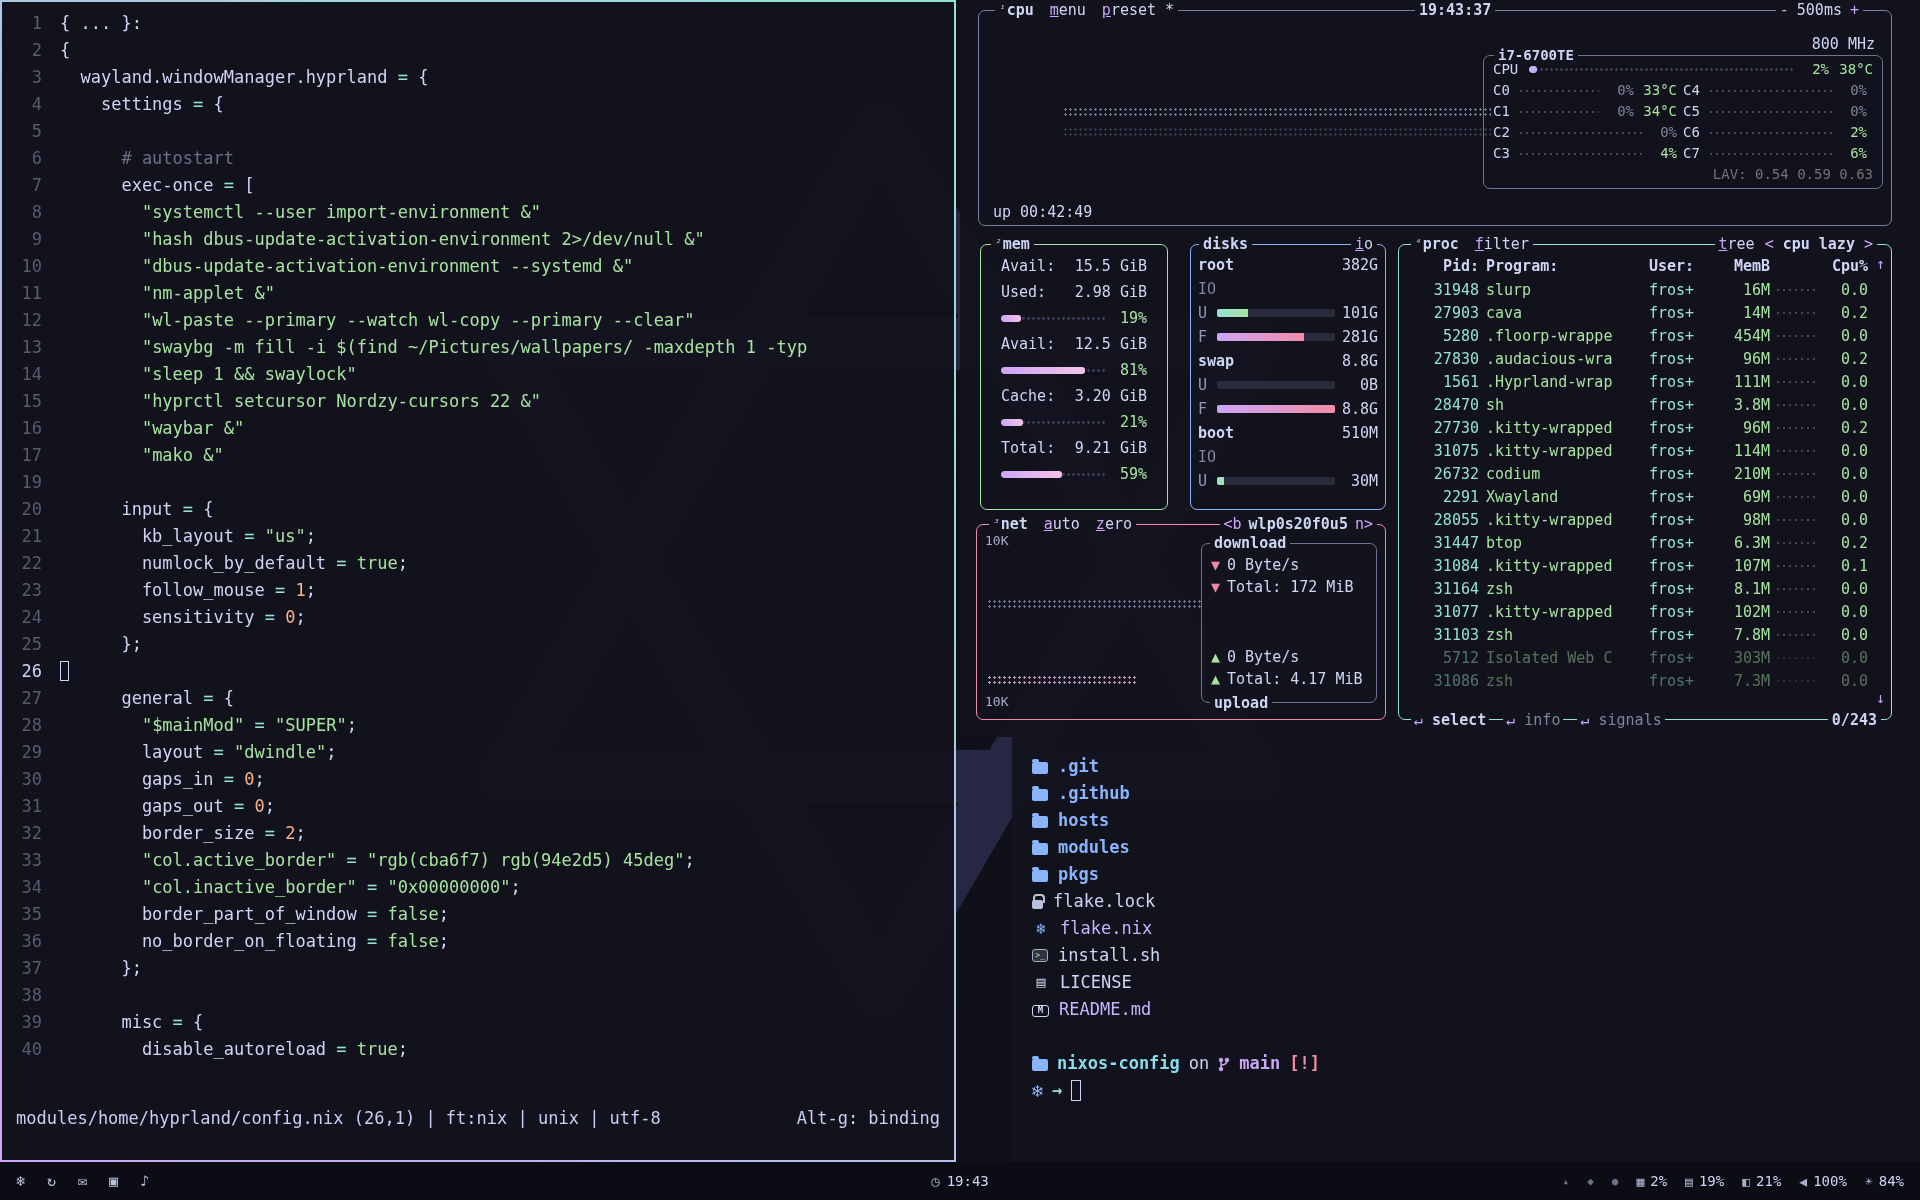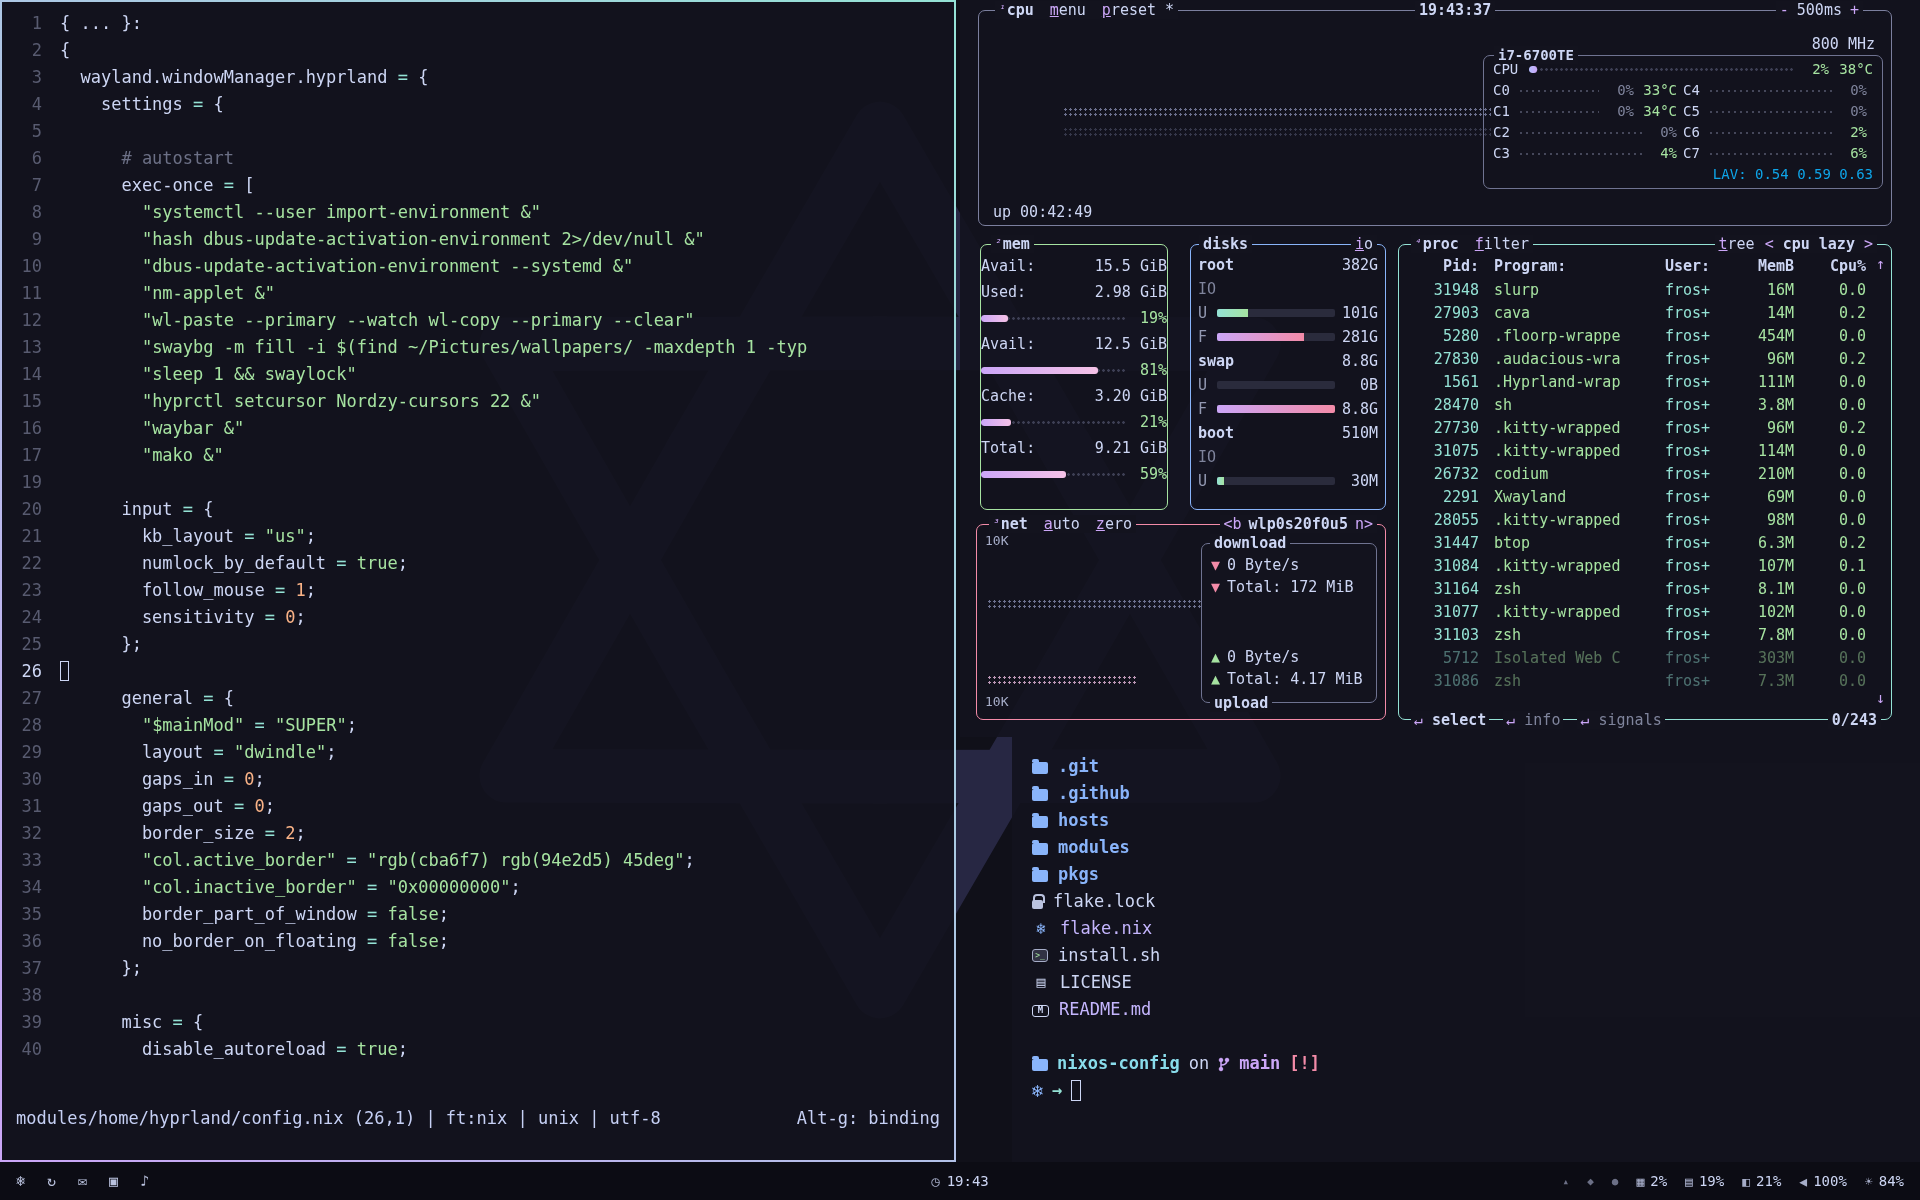--- a/index.html
+++ b/index.html
@@ -26,21 +26,21 @@
   .ed-num.cur{color:#cdd6f4}
   .ed-code{white-space:pre}
   .tk-p{color:#cdd6f4}.tk-s{color:#a6e3a1}.tk-n{color:#fab387}.tk-c{color:#6c7086}.tk-o{color:#94e2d5}
   .ed-cursor{display:inline-block;width:9px;height:20px;border:1.5px solid #cdd6f4;vertical-align:-4px}
   .statusline{position:absolute;left:0;right:0;bottom:28px;height:27px;display:flex;justify-content:space-between;
     padding:0 14px;color:#c6d0f5}
 
   
   .bbox{position:absolute;border:1.5px solid #7b7f9e;border-radius:7px}
   .box-cpu{left:18px;top:10px;width:914px;height:216px;border-color:#7b7f9e}
-  .box-mem{left:20px;top:244px;width:188px;height:266px;border-color:#a6e3a1;padding:8px 0}
+  .box-mem{left:20px;top:244px;width:188px;height:266px;border-color:#a6e3a1;padding:8px 20px}
   .box-disks{left:230px;top:244px;width:196px;height:266px;border-color:#89b4fa;padding:8px 7px}
   .box-net{left:16px;top:524px;width:410px;height:196px;border-color:#f38ba8}
   .box-proc{left:438px;top:244px;width:494px;height:476px;border-color:#94e2d5;padding:8px 4px 10px 6px}
   .blabel{position:absolute;top:-10px;background:#13131e;padding:0 4px;line-height:18px;white-space:nowrap}
   .blabel b{color:#cdd6f4}
   .blabel-bottom{top:auto;bottom:-10px}
   .hot{color:#cba6f7;text-decoration:underline}
   .sup{color:#cba6f7;font-size:11px;vertical-align:top;margin-right:1px}
   .trow{display:flex;gap:16px;align-items:center}
   .purple{color:#cba6f7}
@@ -50,21 +50,21 @@
   .cpu-ibox{right:8px;top:44px;width:400px;height:134px;padding:3px 9px;font-size:14px;line-height:21px}
   .cpu-row{display:flex;align-items:center;gap:6px;height:21px}
   .cpu-lbl{width:30px}
   .core-cols{display:flex}
   .core-col{flex:1;padding-right:6px}
   .core-row{display:flex;align-items:center;gap:5px;height:21px}
   .core-name{width:22px}
   .core-pct{width:30px;text-align:right;color:#a6e3a1}
   .core-pct.dimpct{color:#7f849c}
   .core-temp{width:38px;text-align:right;color:#a6e3a1}
-  .lav-row{text-align:right;color:#0ea5e9;height:20px;line-height:20px}
+  .lav-row{text-align:right;color:#737373;height:20px;line-height:20px}
   .freq{position:absolute;top:24px;right:16px;color:#cdd6f4}
   .uptime{position:absolute;bottom:4px;left:14px;color:#cdd6f4}
   .dots{position:absolute;height:10px;background-image:radial-gradient(circle,#8b90b5 1px,transparent 1.3px);
     background-size:5px 5px;opacity:.75;z-index:0}
   .dots.faint{opacity:.3}
   .dots.pink{background-image:radial-gradient(circle,#f5c2e7 1px,transparent 1.3px)}
 
   .kv{display:flex;justify-content:space-between;align-items:center;height:26px}
   .meter-row{display:flex;align-items:center;gap:6px;height:26px}
   .meter{position:relative;height:7px;border-radius:3px;flex:1;overflow:hidden;
@@ -82,21 +82,21 @@
   .dfill{position:absolute;left:0;top:0;bottom:0}
   .dfill.g{background:linear-gradient(90deg,#94e2d5,#a6e3a1)}
   .dfill.p{background:linear-gradient(90deg,#cba6f7,#f38ba8)}
   .dk-v{min-width:38px;text-align:right}
 
   .net-scale{position:absolute;left:8px;color:#a6adc8;font-size:13px}
   .net-ibox{left:224px;top:18px;width:176px;height:160px;padding:10px 9px 12px;display:flex;flex-direction:column;justify-content:space-between}
   .net-row{display:flex;gap:7px;height:22px;align-items:center}
   .arr-d{color:#f38ba8}.arr-u{color:#a6e3a1}
 
-  .proc-head,.proc-row{display:grid;grid-template-columns:68px 156px 60px 54px 1fr 42px 12px;column-gap:15px;
+  .proc-head,.proc-row{display:grid;grid-template-columns:68px 156px 60px 54px 1fr 42px 12px;column-gap:7px;
     align-items:center;height:23px;padding-left:6px}
   .proc-head{height:25px;font-weight:bold;color:#cdd6f4}
   .c-pid{text-align:right;color:#94e2d5}
   .c-prog{color:#a6e3a1;overflow:hidden;white-space:nowrap}
   .c-user{color:#94e2d5}
   .c-mem{text-align:right;color:#a6e3a1}
   .c-cpu{text-align:right;color:#a6e3a1}
   .h-pid{text-align:right}.h-mem{text-align:right}.h-cpu{text-align:right}
   .ldr{height:2px;background:repeating-linear-gradient(90deg,#45475a 0 2px,transparent 2px 6px)}
   .proc-row.dim{opacity:.45}

